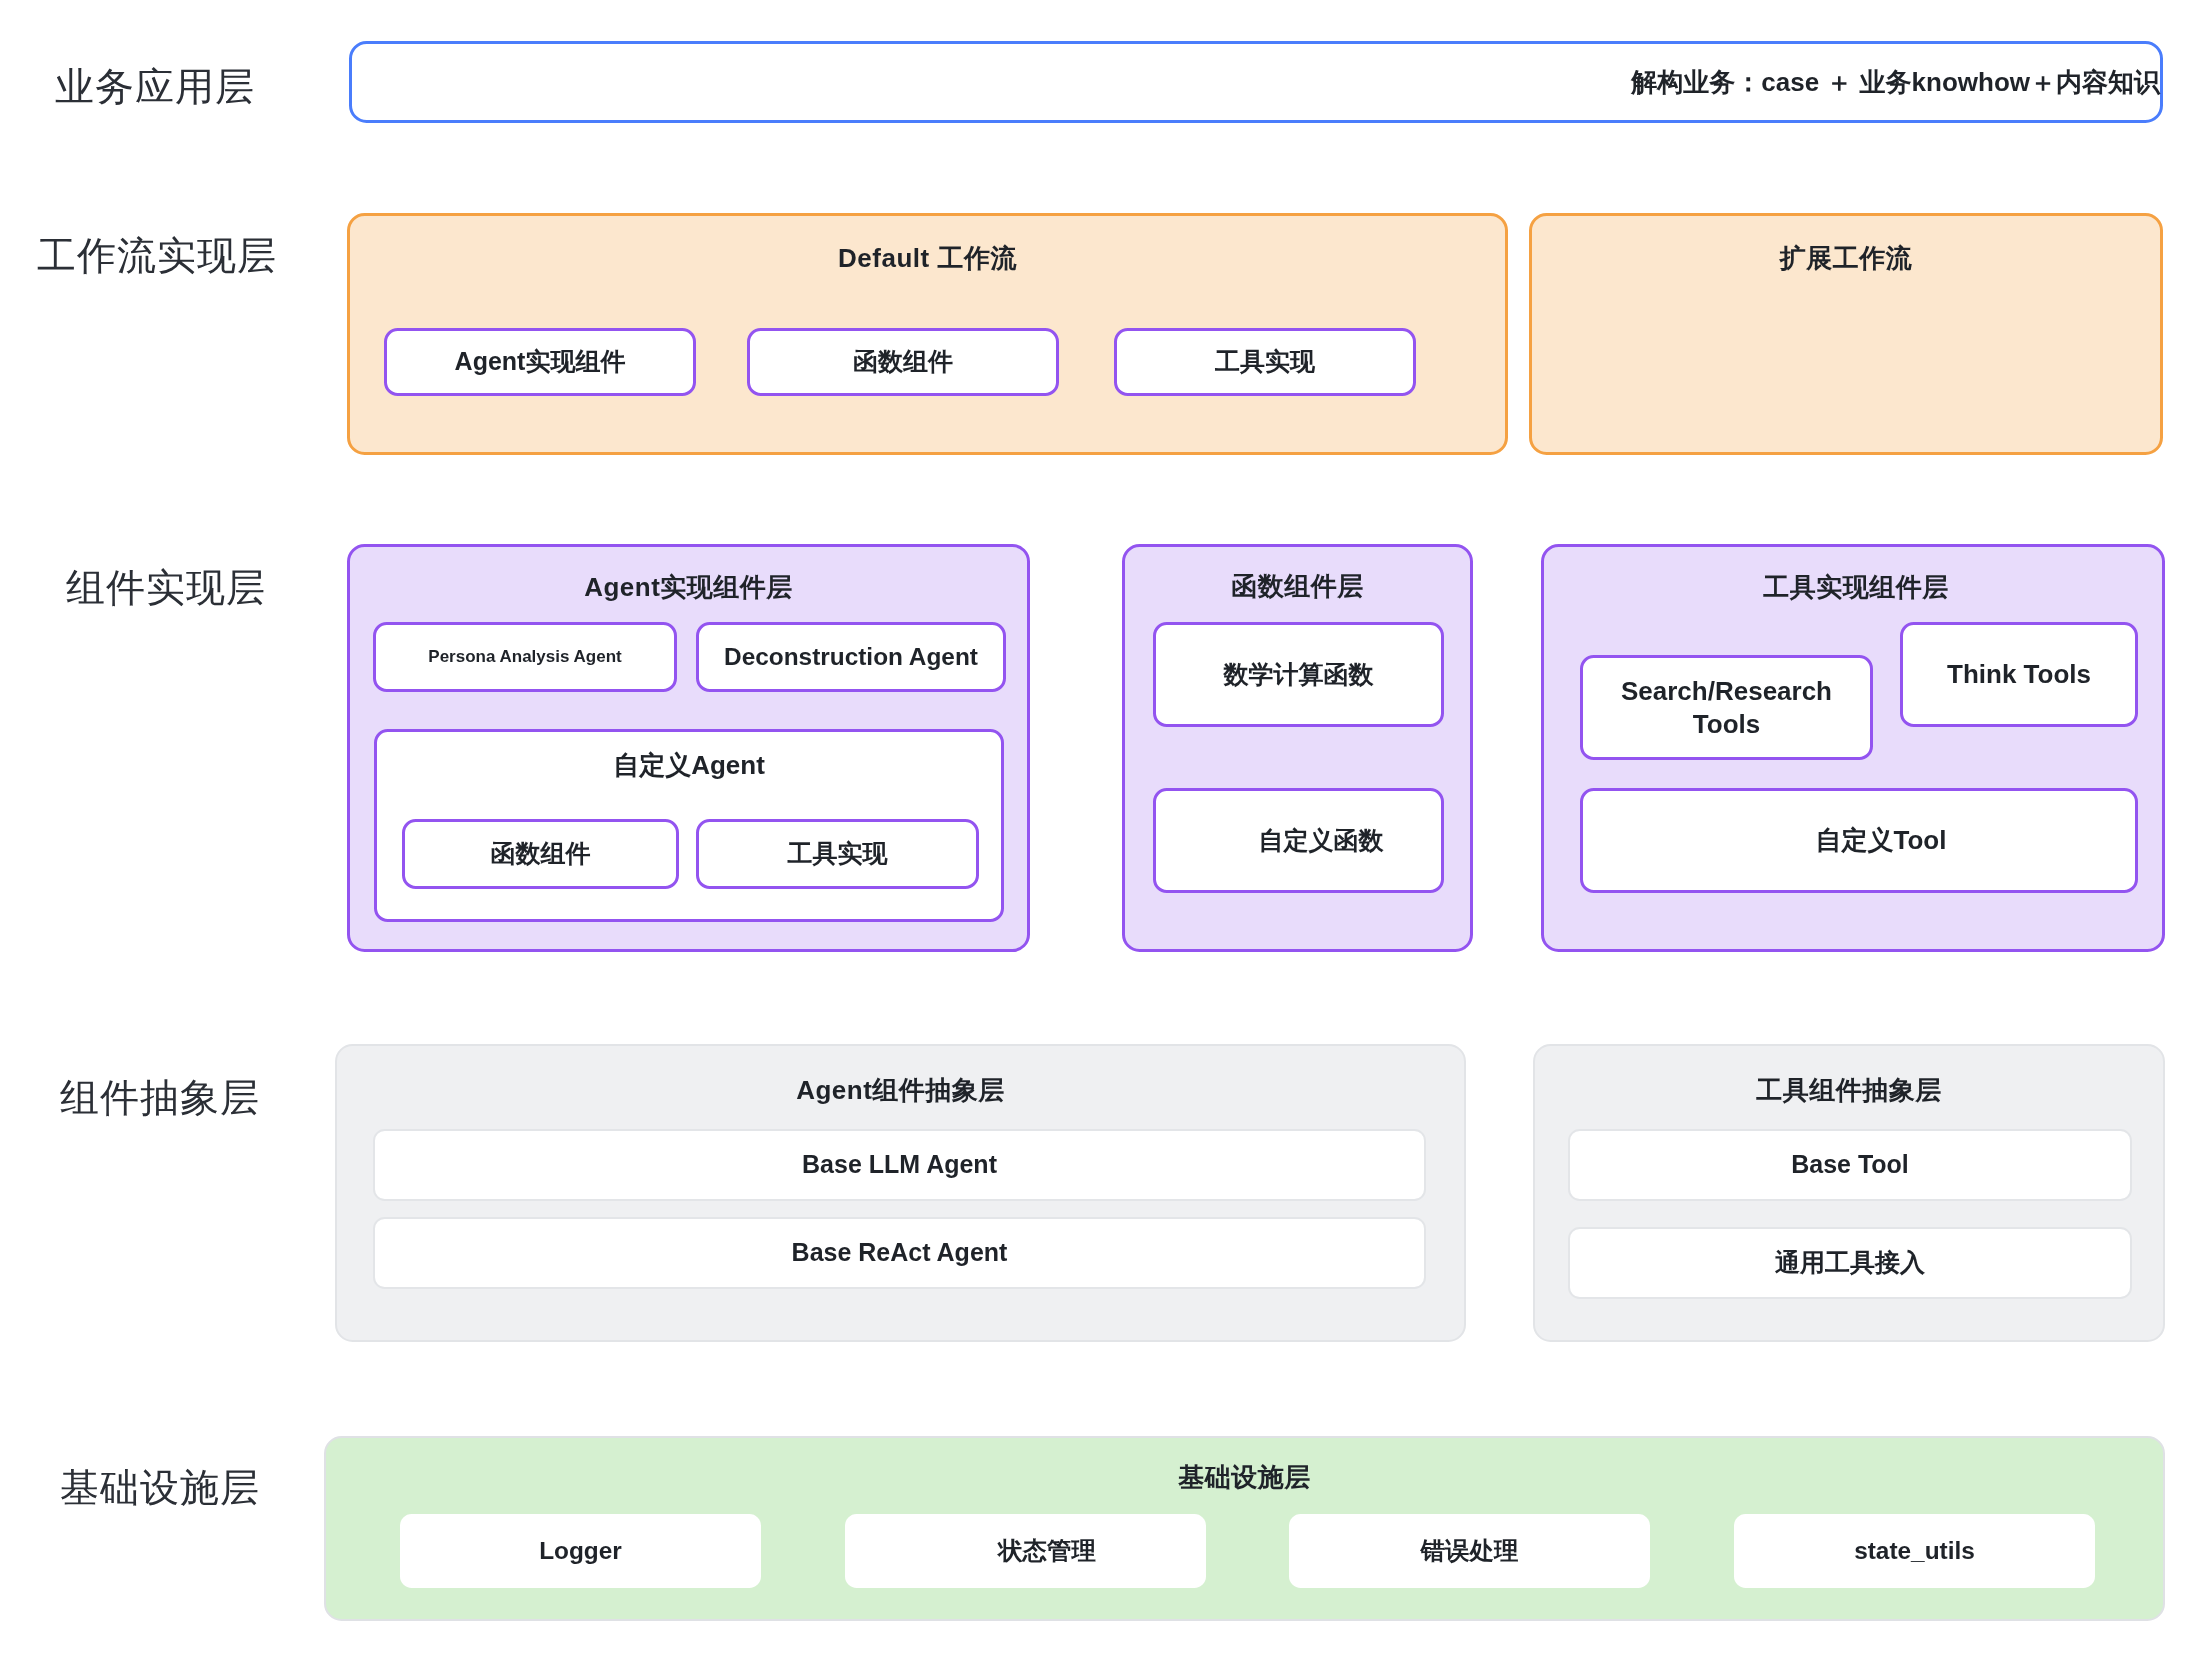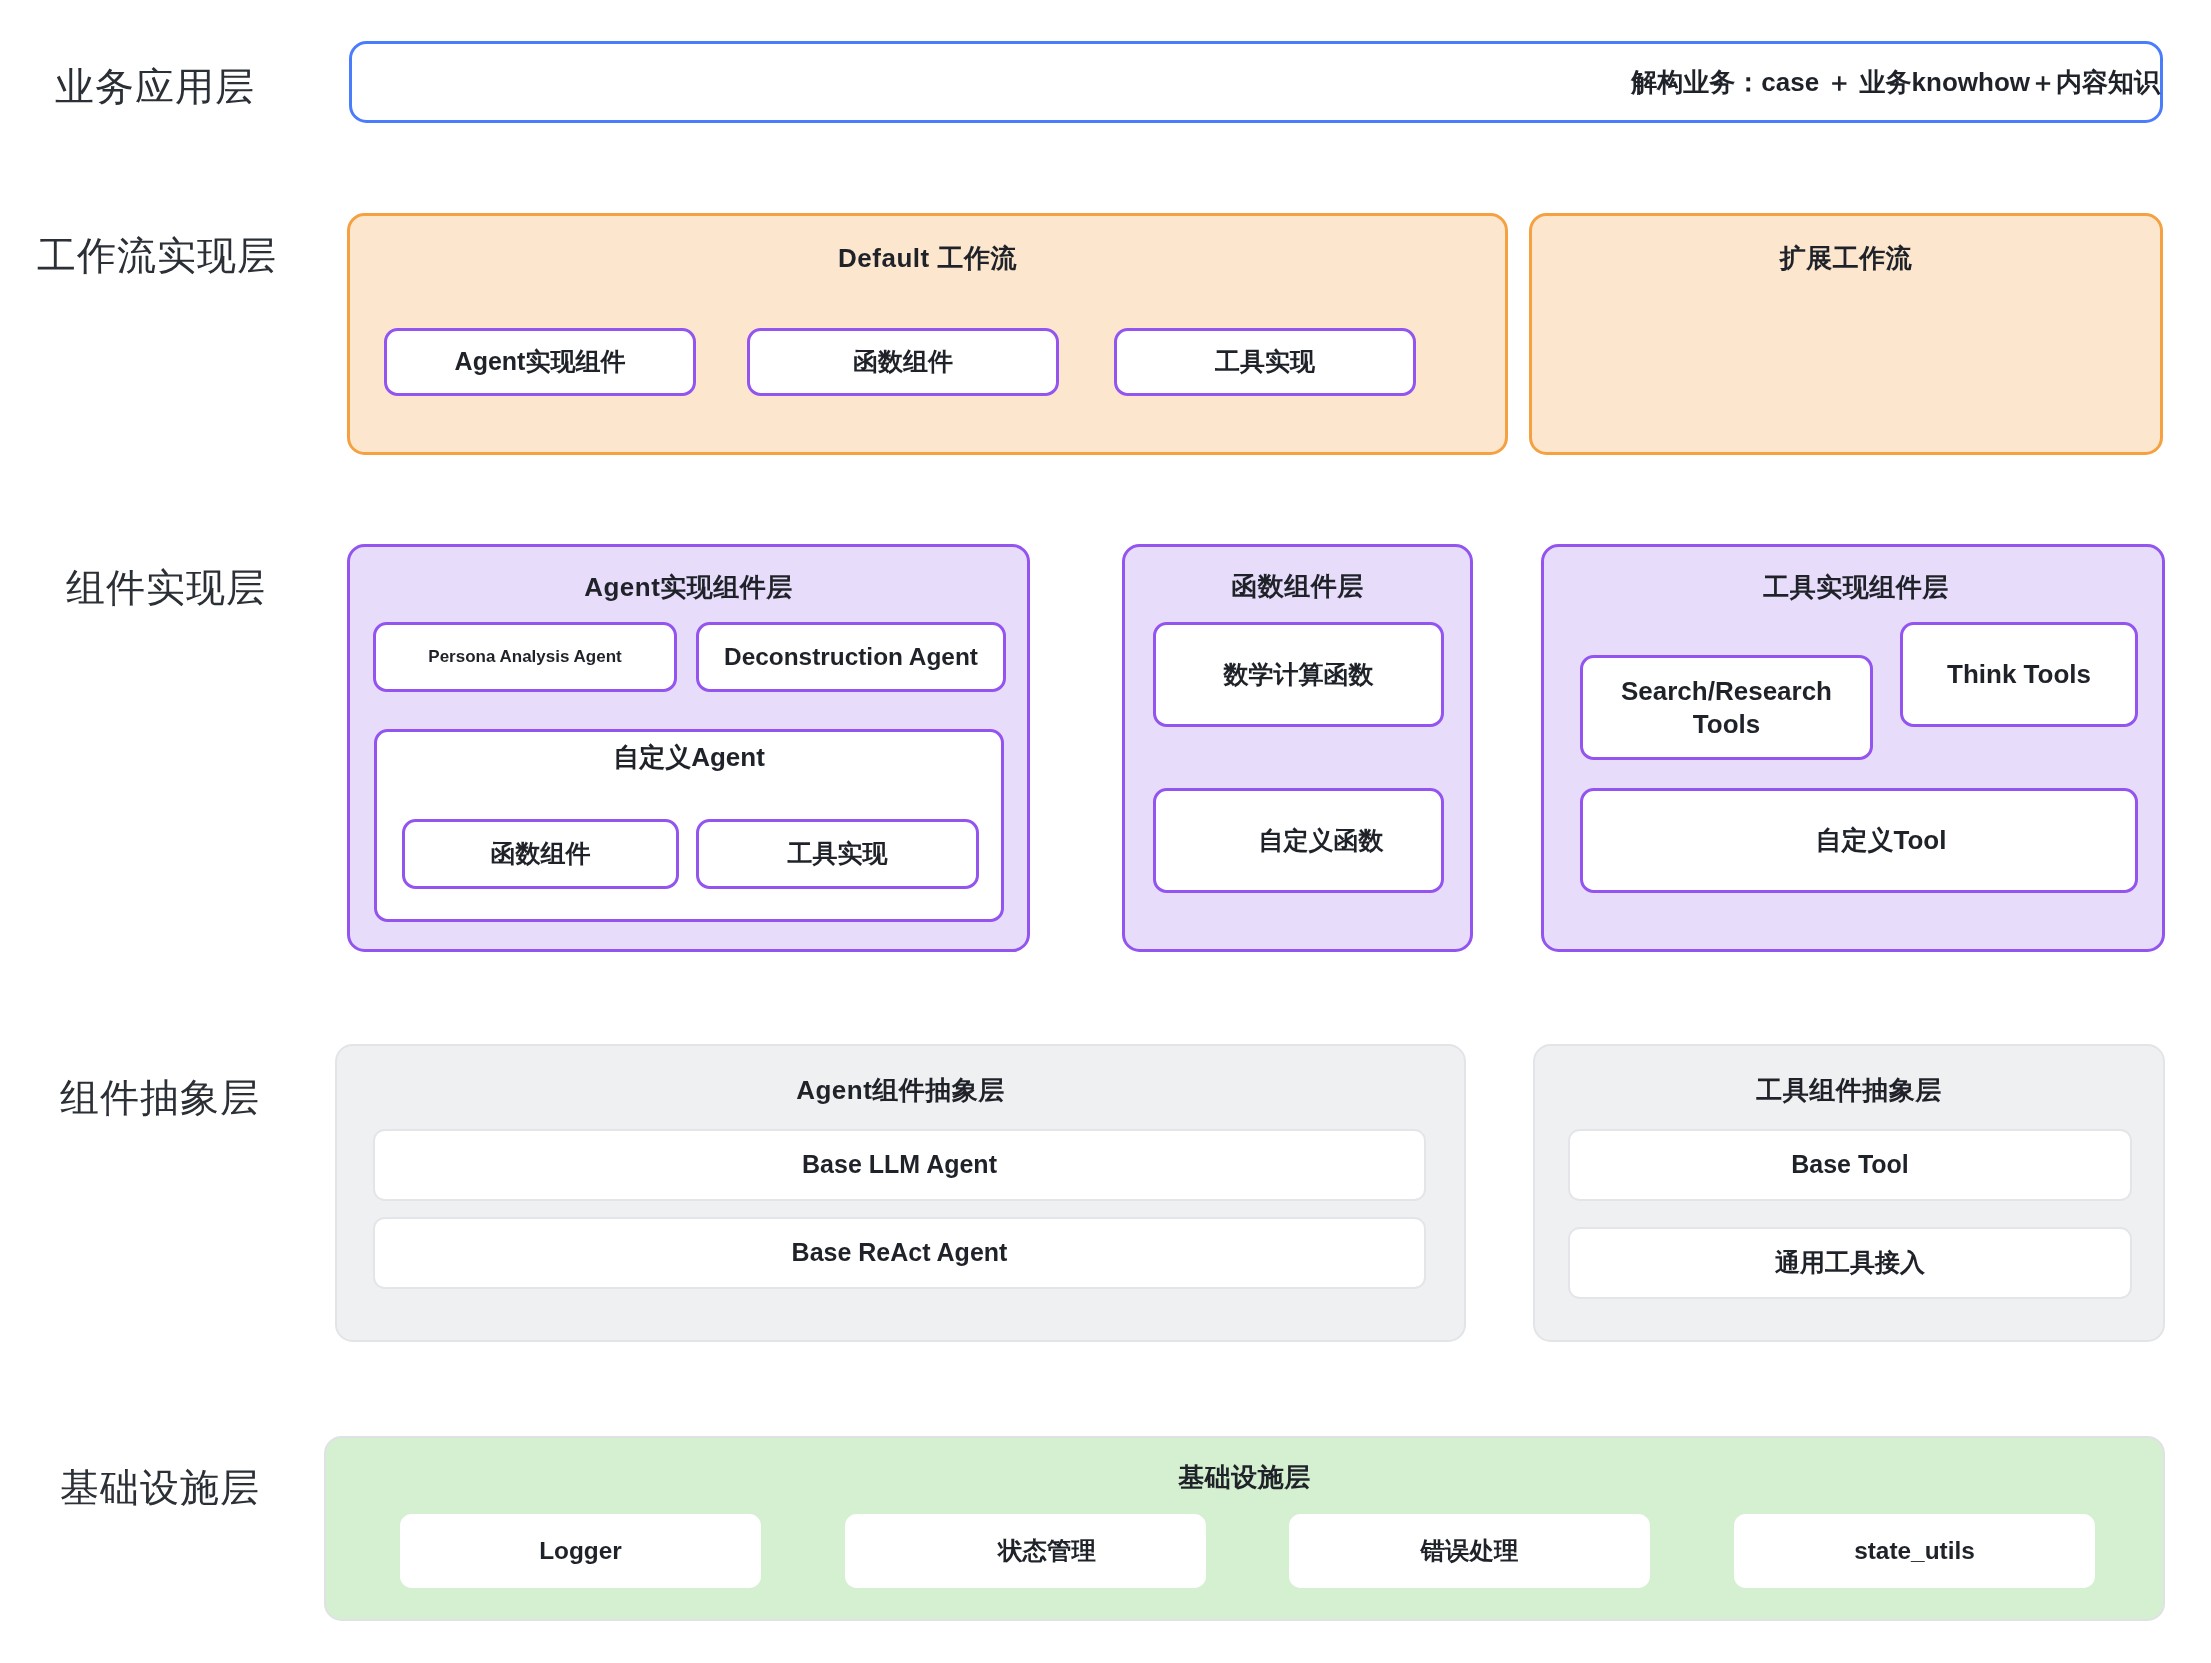--- a/index.html
+++ b/index.html
@@ -164,21 +164,21 @@
     <div class="band-title" style="margin-top:25px;">扩展工作流</div>
   </div>
 
   <div class="band band-purple" style="left:347px; top:544px; width:683px; height:408px;">
     <div class="band-title" style="margin-top:23.4px;">Agent实现组件层</div>
   </div>
   <div class="chip chip-purple" style="left:373px; top:622px; width:304px; height:70px; font-size:17px;">Persona Analysis Agent</div>
   <div class="chip chip-purple" style="left:696px; top:622px; width:310px; height:70px; font-size:24.4px;">Deconstruction Agent</div>
 
   <div class="subgroup" style="left:374px; top:729px; width:630px; height:193px;">
-    <div class="chip-nested-title" style="top:8px;">自定义Agent</div>
+    <div class="chip-nested-title" style="top:16px;">自定义Agent</div>
   </div>
   <div class="chip chip-purple" style="left:402px; top:819px; width:277px; height:70px;">函数组件</div>
   <div class="chip chip-purple" style="left:696px; top:819px; width:283px; height:70px;">工具实现</div>
 
   <div class="band band-purple" style="left:1122px; top:544px; width:351px; height:408px;">
     <div class="band-title" style="margin-top:22px;">函数组件层</div>
   </div>
   <div class="chip chip-purple" style="left:1153px; top:622px; width:291px; height:105px;">数学计算函数</div>
   <div class="chip chip-purple" style="left:1153px; top:788px; width:291px; height:105px;padding-left:45px;">自定义函数</div>
 

